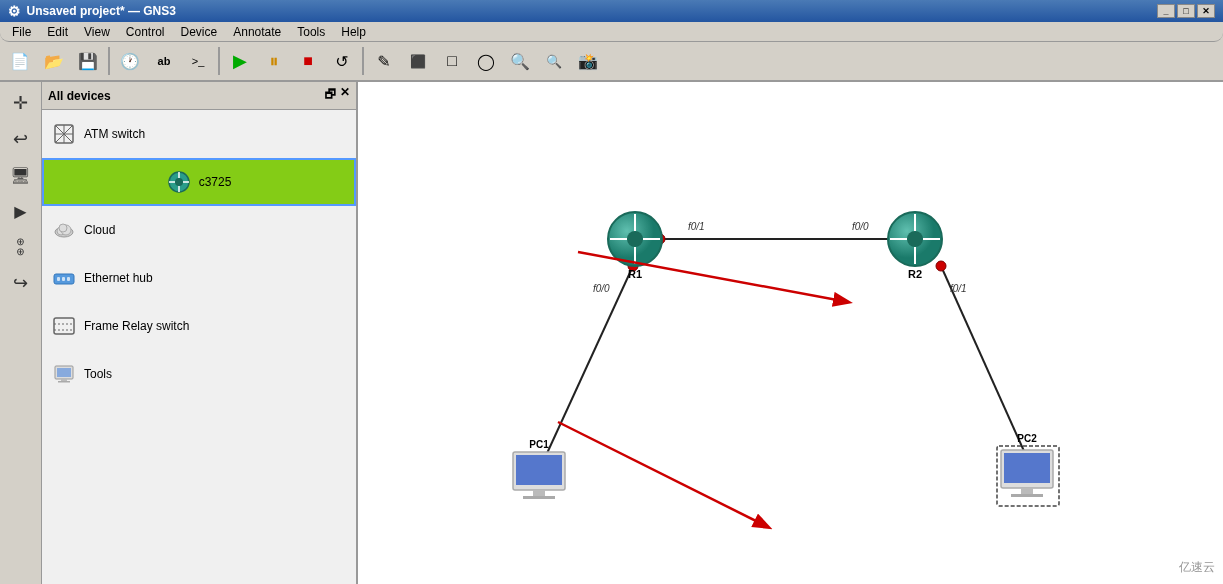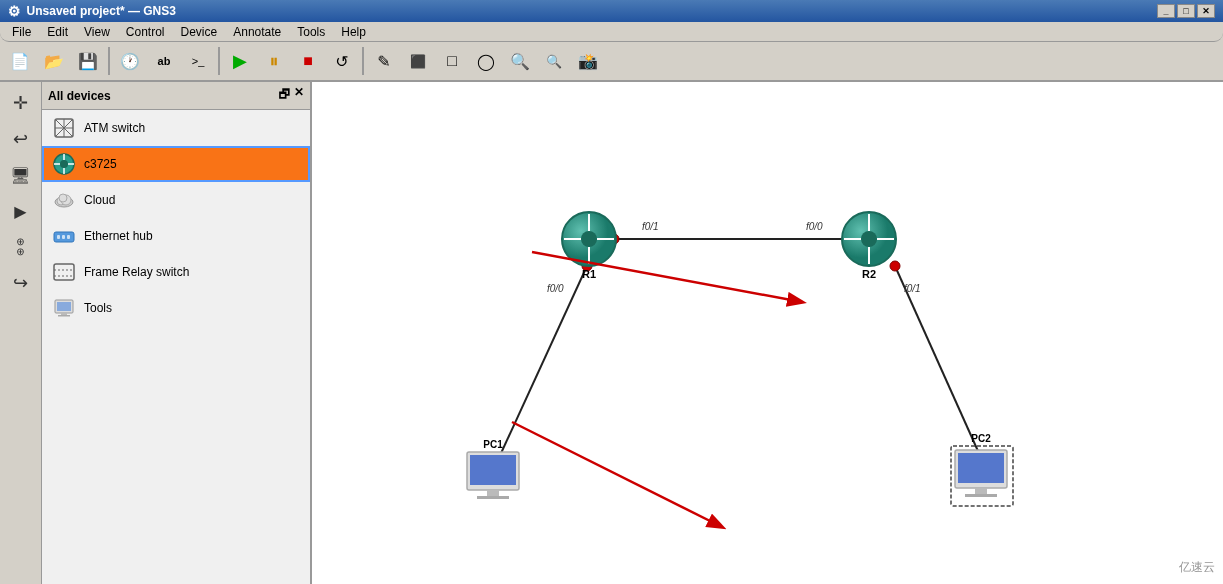--- a/index.html
+++ b/index.html
@@ -84,21 +84,21 @@
       background: #d4d0c8;
       border: 1px solid transparent;
       display: flex; align-items: center; justify-content: center;
       cursor: pointer;
       font-size: 16px;
       color: #333;
     }
 
     
     #device-panel {
-      width: 270px;
+      width: 316px;
       background: #f0f0f0;
       border-right: 2px solid #999;
       display: flex;
       flex-direction: column;
     }
     #device-panel-header {
       background: #d4d0c8;
       padding: 3px 6px;
       font-size: 12px;
       font-weight: bold;
@@ -107,27 +107,27 @@
       align-items: center;
       justify-content: space-between;
     }
     #device-panel-header .header-controls { display: flex; gap: 4px; }
     #device-panel-header .hc-btn { font-size: 12px; cursor: pointer; }
 
     #device-list { flex: 1; overflow-y: auto; }
     .device-item {
       display: flex;
       align-items: center;
-      padding: 4px 8px;
+      padding: 10px 8px;
       cursor: pointer;
       font-size: 12px;
       border: 2px solid transparent;
       gap: 8px;
     }
-    .device-item.selected { background: #f97316; border: 2px solid #5599ff; }
+    .device-item.selected { background: #84cc16; border: 2px solid #5599ff; justify-content: center; }
     .device-icon { width: 24px; height: 24px; display: flex; align-items: center; justify-content: center; flex-shrink: 0; }
 
     
     #canvas {
       flex: 1;
       background: white;
       position: relative;
       overflow: hidden;
       padding-left: 23px;
     }

